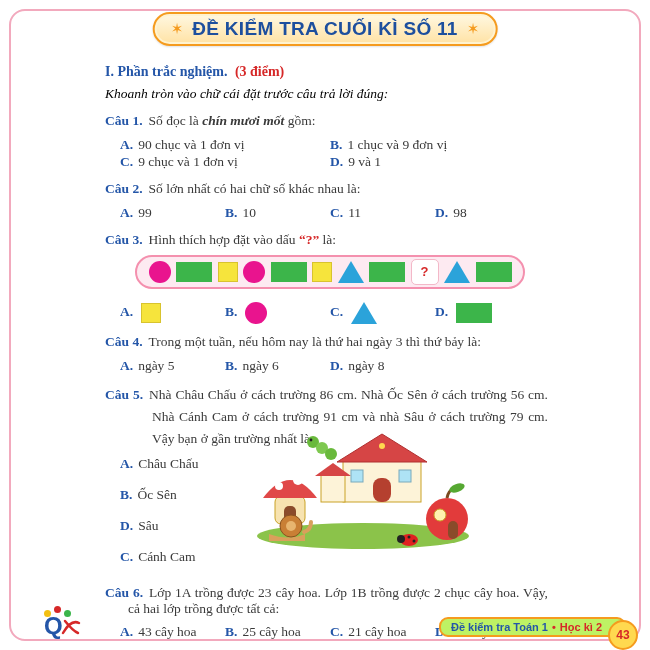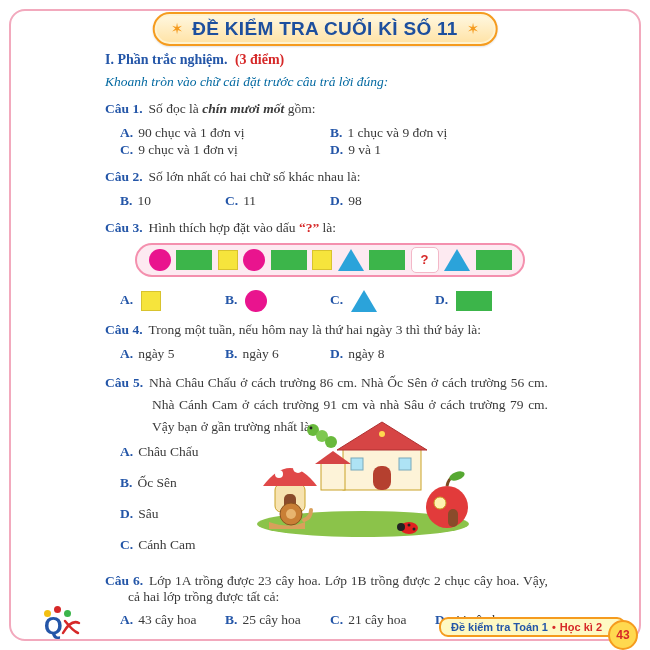--- a/index.html
+++ b/index.html
@@ -9,26 +9,26 @@
 
   
   .banner { position:absolute; top:12px; left:50%; transform:translateX(-50%);
             background:linear-gradient(#fff8e2,#ffe2a4); border:2px solid #f59b1e; border-radius:999px;
             padding:4px 16px; display:flex; align-items:center; gap:9px;
             box-shadow:inset 0 0 0 2px #fff3d0, 0 1px 2px rgba(0,0,0,.12); }
   .banner-title { font-family:"Liberation Sans","DejaVu Sans",sans-serif; font-weight:bold;
                   font-size:19px; color:#1d4f9e; letter-spacing:.3px; white-space:nowrap; }
   .sparkle { color:#f59b1e; font-size:15px; line-height:1; }
 
-  .content { position:absolute; left:105px; top:52px; width:443px; }
+  .content { position:absolute; left:105px; top:64px; width:443px; }
 
   .section-line { margin-bottom:6px; }
   .sec-head { color:#2456a8; font-weight:bold; font-size:14px; }
   .sec-points { color:#d62828; font-weight:bold; font-size:14px; margin-left:4px; }
-  .instruction { font-style:italic; margin-bottom:10px; color:#0369a1; }
+  .instruction { font-style:italic; margin-bottom:10px; color:#000000; }
 
   .qline { margin:0 0 7px; line-height:17px; }
   .qlabel { color:#2456a8; font-weight:bold; margin-right:6px; }
   .red { color:#d62828; font-weight:bold; }
 
   .opts { padding-left:15px; margin-bottom:10px; }
   .opts2 { display:grid; grid-template-columns:210px 1fr; }
   .opts4 { display:grid; grid-template-columns:105px 105px 105px 1fr; }
   .opt { line-height:17px; white-space:nowrap; }
   .letter { color:#2456a8; font-weight:bold; margin-right:5px; }
@@ -53,21 +53,21 @@
 
   
   .qpara { padding-left:47px; text-indent:-47px; text-align:justify; line-height:22px; margin:0 0 5px; }
   .q5wrap { position:relative; }
   .opts-col { display:flex; flex-direction:column; gap:14px; padding-left:15px; width:150px; box-sizing:border-box; }
   .illus { position:absolute; left:146px; top:42px; }
 
   .q6para { padding-left:23px; text-indent:-23px; text-align:justify; line-height:16px; margin:20px 0 6px; }
 
   
-  .footer-pill { position:absolute; right:24px; bottom:13px; background:#fef9c3; border:2px solid #f59b1e;
+  .footer-pill { position:absolute; right:24px; bottom:13px; background:#bef264; border:2px solid #f59b1e;
                  border-radius:9px; padding:2px 22px 2px 10px; font-family:"Liberation Sans",sans-serif;
                  font-size:11px; font-weight:bold; white-space:nowrap; }
   .fp-left { color:#2456a8; } .fp-sep { color:#d62828; margin:0 4px; } .fp-right { color:#d62828; }
   .page-badge { position:absolute; right:12px; bottom:0; width:26px; height:26px; border-radius:50%;
                 background:#ffd94f; border:2px solid #f59b1e; color:#d62828;
                 font:bold 12px "Liberation Sans",sans-serif; display:flex; align-items:center; justify-content:center; }
 
   .logo { position:absolute; left:42px; bottom:6px; width:56px; height:36px; }
   .logo .dot { position:absolute; width:7px; height:7px; border-radius:50%; }
   .logo .d1 { background:#f3c013; left:2px; top:2px; }
@@ -103,20 +103,21 @@
       <span class="opt"><span class="letter">A.</span><span>90 chục và 1 đơn vị</span></span>
       <span class="opt"><span class="letter">B.</span><span>1 chục và 9 đơn vị</span></span>
       <span class="opt"><span class="letter">C.</span><span>9 chục và 1 đơn vị</span></span>
       <span class="opt"><span class="letter">D.</span><span>9 và 1</span></span>
     </div>
 
     <div class="qline">
       <span class="qlabel">Câu 2.</span><span>Số lớn nhất có hai chữ số khác nhau là:</span>
     </div>
     <div class="opts opts4">
+      <span class="opt"><span class="letter">A.</span><span>99</span></span>
       <span class="opt"><span class="letter">B.</span><span>10</span></span>
       <span class="opt"><span class="letter">C.</span><span>11</span></span>
       <span class="opt"><span class="letter">D.</span><span>98</span></span>
     </div>
 
     <div class="qline">
       <span class="qlabel">Câu 3.</span><span><span>Hình thích hợp đặt vào dấu </span><span class="red">“?”</span><span> là:</span></span>
     </div>
     <div class="strip">
         <span class="shape" data-shape="circle"></span>

